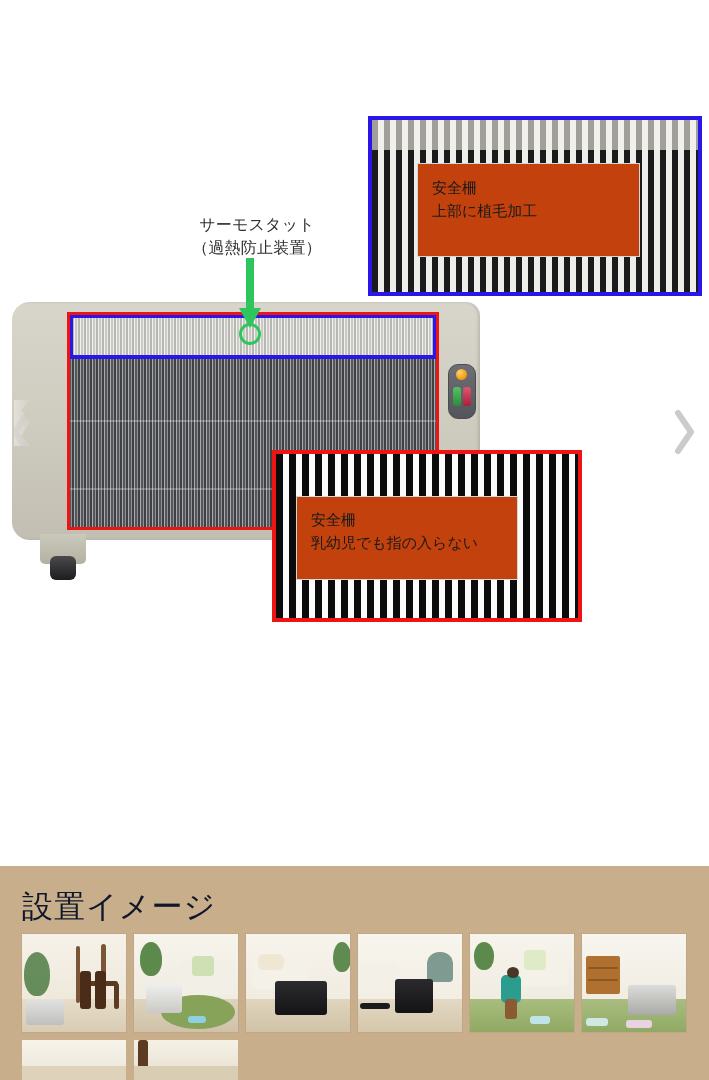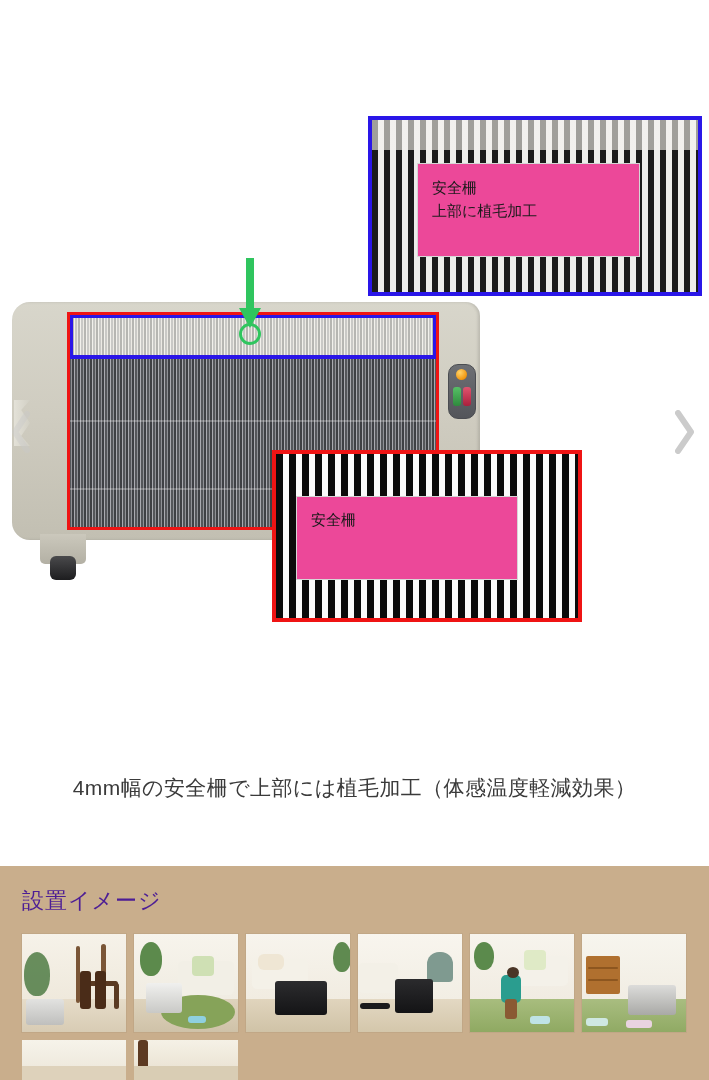--- a/index.html
+++ b/index.html
@@ -105,39 +105,39 @@
     opacity:.95;
   }
   .inset-bot{left:272px;top:450px;width:310px;height:172px;border:4px solid #ef1414;
     background:
       repeating-linear-gradient(90deg,
         #0b0b0b 0px,#0b0b0b 7px,
         #fbfbfb 7px,#fbfbfb 13px);
     background-color:#111;}
 
   .callout{
-    position:absolute;background:#ec4899;border:1px solid #d6d6d6;box-sizing:border-box;
+    position:absolute;background:#c2410c;border:1px solid #d6d6d6;box-sizing:border-box;
     color:#1b1b1b;
   }
   .callout-top{left:417px;top:163px;width:223px;height:94px;padding:13px 0 0 14px;}
   .callout-bot{left:296px;top:496px;width:222px;height:84px;padding:12px 0 0 14px;}
   .callout .ln{font-size:15px;line-height:1.52;white-space:nowrap;}
   .callout .ln.bold{font-weight:bold;font-size:15px;}
 
   
   .caption{
     position:absolute;left:0;top:760px;width:709px;height:56px;
     display:flex;align-items:center;justify-content:center;
     font-size:21px;color:#3a3a3a;letter-spacing:.4px;white-space:nowrap;
   }
 
   
   .install{position:absolute;left:0;top:866px;width:709px;height:214px;background:#c9ae8c;}
   .install-title{
-    position:absolute;left:22px;top:20px;font-size:22px;color:#4c1d95;letter-spacing:1px;
+    position:absolute;left:22px;top:20px;font-size:31px;color:#0f172a;letter-spacing:1px;
   }
   .thumbs{position:absolute;left:22px;top:68px;width:672px;display:flex;gap:8px;}
   .thumb{width:104px;height:98px;background:#fff;overflow:hidden;position:relative;flex:none;
     box-shadow:0 0 0 1px rgba(0,0,0,.04);}
   .thumbs2{position:absolute;left:22px;top:174px;width:672px;display:flex;gap:8px;}
   .thumb2{width:104px;height:40px;background:#fff;overflow:hidden;position:relative;flex:none;}
 
   
   .sc{position:absolute;inset:0;}
   .sc .wall{position:absolute;left:0;top:0;right:0;height:66%;}
@@ -172,54 +172,58 @@
         <div class="btn-g"></div>
         <div class="btn-r"></div>
       </div>
 
       <div class="leg leg-l"></div>
       <div class="leg leg-r"></div>
       <div class="caster caster-l"></div>
       <div class="caster caster-r"></div>
     </div>
 
+    <div class="thermo-label">
+      <div>サーモスタット</div>
+      <div>（過熱防止装置）</div>
+    </div>
     <div class="thermo-arrow">
       <svg width="28" height="72" viewBox="0 0 28 72">
         <rect x="10" y="0" width="8" height="54" fill="#2fc55e"></rect>
         <polygon points="3,50 25,50 14,70" fill="#2fc55e"></polygon>
       </svg>
     </div>
     <div class="thermo-ring"></div>
 
     <div class="inset inset-top">
       <div class="fuzz"></div>
     </div>
     <div class="callout callout-top">
       <div class="ln">安全柵</div>
       <div class="ln">上部に植毛加工</div>
     </div>
 
     <div class="inset inset-bot"></div>
     <div class="callout callout-bot">
       <div class="ln">安全柵</div>
+      <div class="ln">乳幼児でも指の入らない</div>
     </div>
 
     <div class="arrow arrow-left">
       <svg width="22" height="46" viewBox="0 0 22 46">
         <polyline points="17,5 5,23 17,41" fill="none" stroke="#c9c9c9" stroke-width="6" stroke-linecap="round" stroke-linejoin="round"></polyline>
       </svg>
     </div>
     <div class="arrow arrow-right">
       <svg width="26" height="50" viewBox="0 0 26 50">
         <polyline points="7,6 20,25 7,44" fill="none" stroke="#c2c2c2" stroke-width="6" stroke-linecap="round" stroke-linejoin="round"></polyline>
       </svg>
     </div>
   </div>
 
-  <div class="caption">4mm幅の安全柵で上部には植毛加工（体感温度軽減効果）</div>
 
   <div class="install">
     <div class="install-title">設置イメージ</div>
 
     <div class="thumbs">
 
       <div class="thumb">
         <div class="sc">
           <div class="wall" style="background:linear-gradient(180deg,#f6f2e9,#efe9dc)"></div>
           <div class="floor" style="background:linear-gradient(180deg,#e6dcc9,#d8ccb4)"></div>

